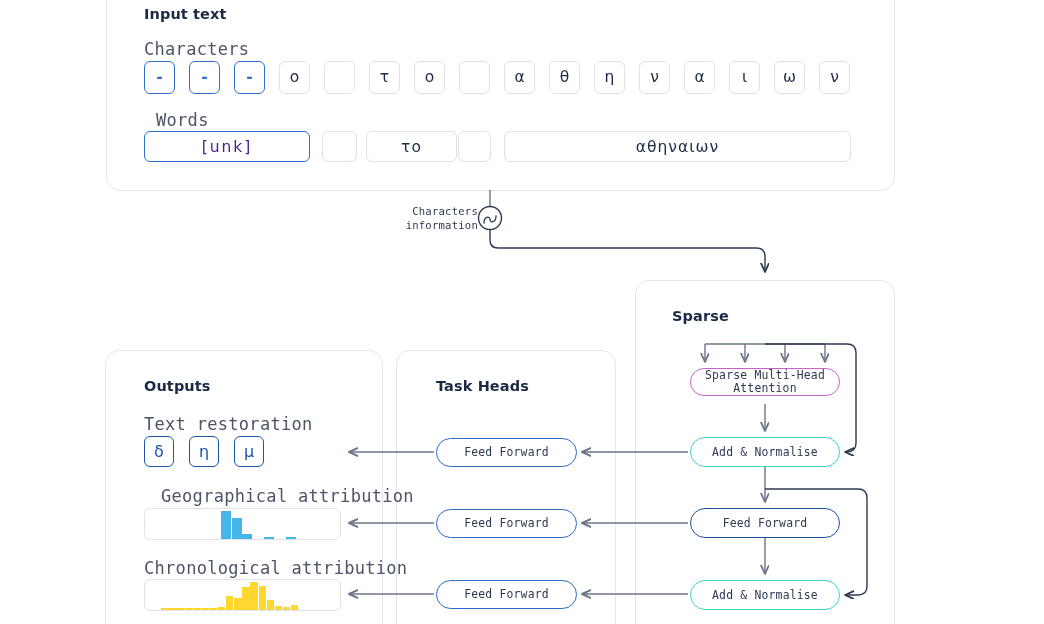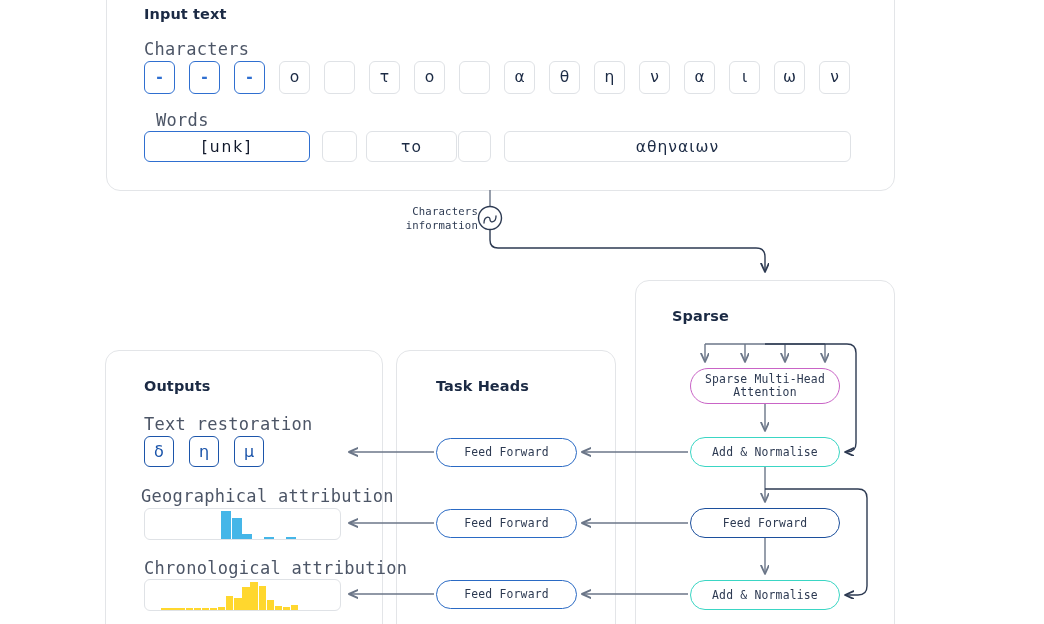--- a/index.html
+++ b/index.html
@@ -67,21 +67,21 @@
     box-sizing:border-box;
     background:#fff;
     display:flex;align-items:center;justify-content:center;
     font-family:"DejaVu Sans",sans-serif;
     font-size:15.5px;
     color:#1b2a44;
     letter-spacing:1px;
   }
   .word-box.hl{
     border:1.6px solid #2f6fd0;
-    color:#0f172a;
+    color:#4c1d95;
     letter-spacing:2px;
   }
 
   
   #pos-label{
     position:absolute;
     left:386px;top:204px;width:92px;
     font-family:"DejaVu Sans Mono","Liberation Mono",monospace;
     font-size:10.6px;
     line-height:14px;
@@ -220,21 +220,21 @@
         <span>αθηναιων</span>
       </div>
     </div>
 
   <div id="pos-label" style="white-space: pre-line;">Characters
 information</div>
 
   <div class="card" id="torso-card"></div>
   <div class="card-title" style="left:672px;top:308px;">Sparse</div>
 
-  <div class="pill attention" style="left:690px;top:368px;width:150px;height:36px;">
+  <div class="pill attention" style="left:690px;top:368px;width:150px;height:28px;">
     <span style="white-space:pre-line;" id="t-b0">Sparse Multi-Head
 Attention</span>
   </div>
   <div class="pill addnorm" style="left:690px;top:437px;width:150px;height:30px;">
     <span style="white-space:pre-line;" id="t-b1">Add &amp; Normalise</span>
   </div>
   <div class="pill ff-torso" style="left:690px;top:508px;width:150px;height:30px;">
     <span style="white-space:pre-line;" id="t-b2">Feed Forward</span>
   </div>
   <div class="pill addnorm" style="left:690px;top:580px;width:150px;height:30px;">
@@ -263,21 +263,21 @@
         <span>δ</span>
       </div>
       <div class="res-char" style="left: 189px; top: 436px;">
         <span>η</span>
       </div>
       <div class="res-char" style="left: 234px; top: 436px;">
         <span>μ</span>
       </div>
     </div>
 
-  <div class="sub-label" style="left:141px;top:486px;">Geographical attribution</div>
+  <div class="sub-label" style="left:161px;top:486px;">Geographical attribution</div>
   <div class="hist-box" id="geo-hist" style="left:144px;top:508px;width:197px;height:32px;">
     <div class="hist-bars" id="geo-bars">
         <div class="hbar" style="width: 10.0333px; margin-right: 0.8px; height: 0px; background: rgb(69, 182, 232);"></div>
         <div class="hbar" style="width: 10.0333px; margin-right: 0.8px; height: 0px; background: rgb(69, 182, 232);"></div>
         <div class="hbar" style="width: 10.0333px; margin-right: 0.8px; height: 0px; background: rgb(69, 182, 232);"></div>
         <div class="hbar" style="width: 10.0333px; margin-right: 0.8px; height: 0px; background: rgb(69, 182, 232);"></div>
         <div class="hbar" style="width: 10.0333px; margin-right: 0.8px; height: 0px; background: rgb(69, 182, 232);"></div>
         <div class="hbar" style="width: 10.0333px; margin-right: 0.8px; height: 0px; background: rgb(69, 182, 232);"></div>
         <div class="hbar" style="width: 10.0333px; margin-right: 0.8px; height: 0px; background: rgb(69, 182, 232);"></div>
         <div class="hbar" style="width: 10.0333px; margin-right: 0.8px; height: 28px; background: rgb(69, 182, 232);"></div>

